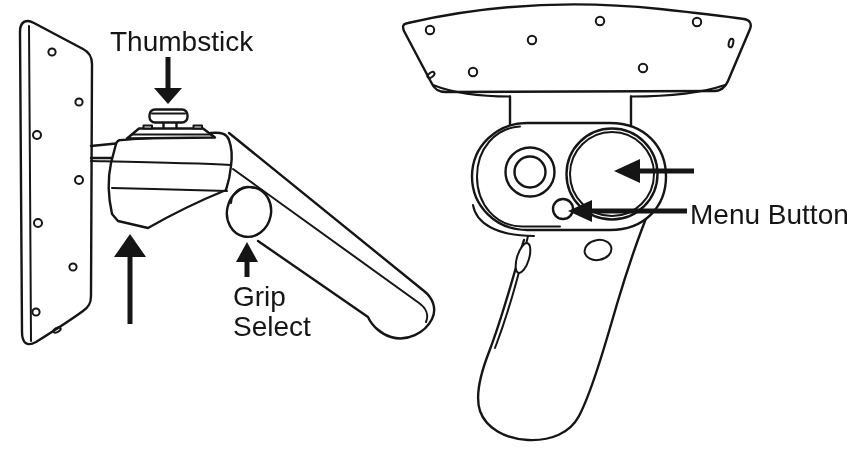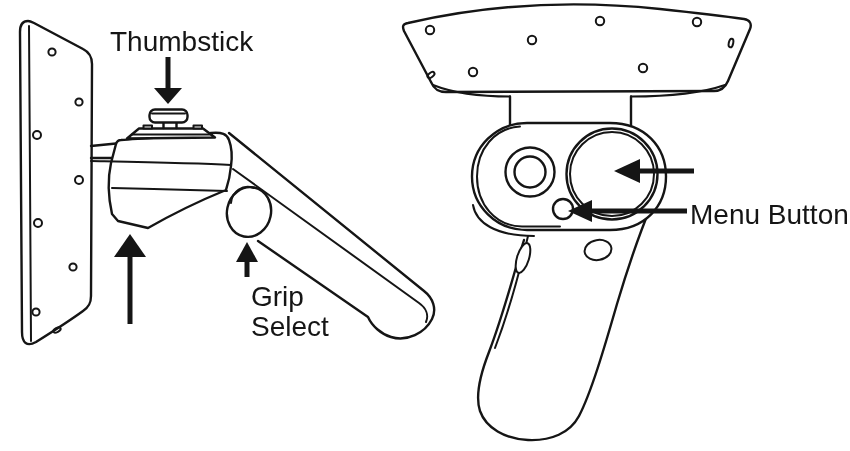--- a/index.html
+++ b/index.html
@@ -13,21 +13,21 @@
   .stroke  { fill:none; stroke:var(--ink); stroke-width:2.4; stroke-linecap:round; stroke-linejoin:round; }
   .filled  { fill:var(--paper); stroke:var(--ink); stroke-width:2.4; stroke-linejoin:round; }
   .fillonly{ fill:var(--paper); stroke:none; }
   .thin    { stroke-width:2; }
   .arrow-line { stroke:var(--ink); stroke-width:5; fill:none; }
   .arrow-head { fill:var(--ink); stroke:none; }
   .callout {
     position:absolute; font-size:28px; line-height:1.15;
     color:var(--ink); white-space:nowrap;
   }
-  .callout .stack { display:block; line-height:30px;margin-left:18px; }
+  .callout .stack { display:block; line-height:30px; }
 </style>
 </head>
 <body>
 
 <div id="stage">
 
   <svg width="850" height="451" viewBox="0 0 850 451">
 
     <g>
 

